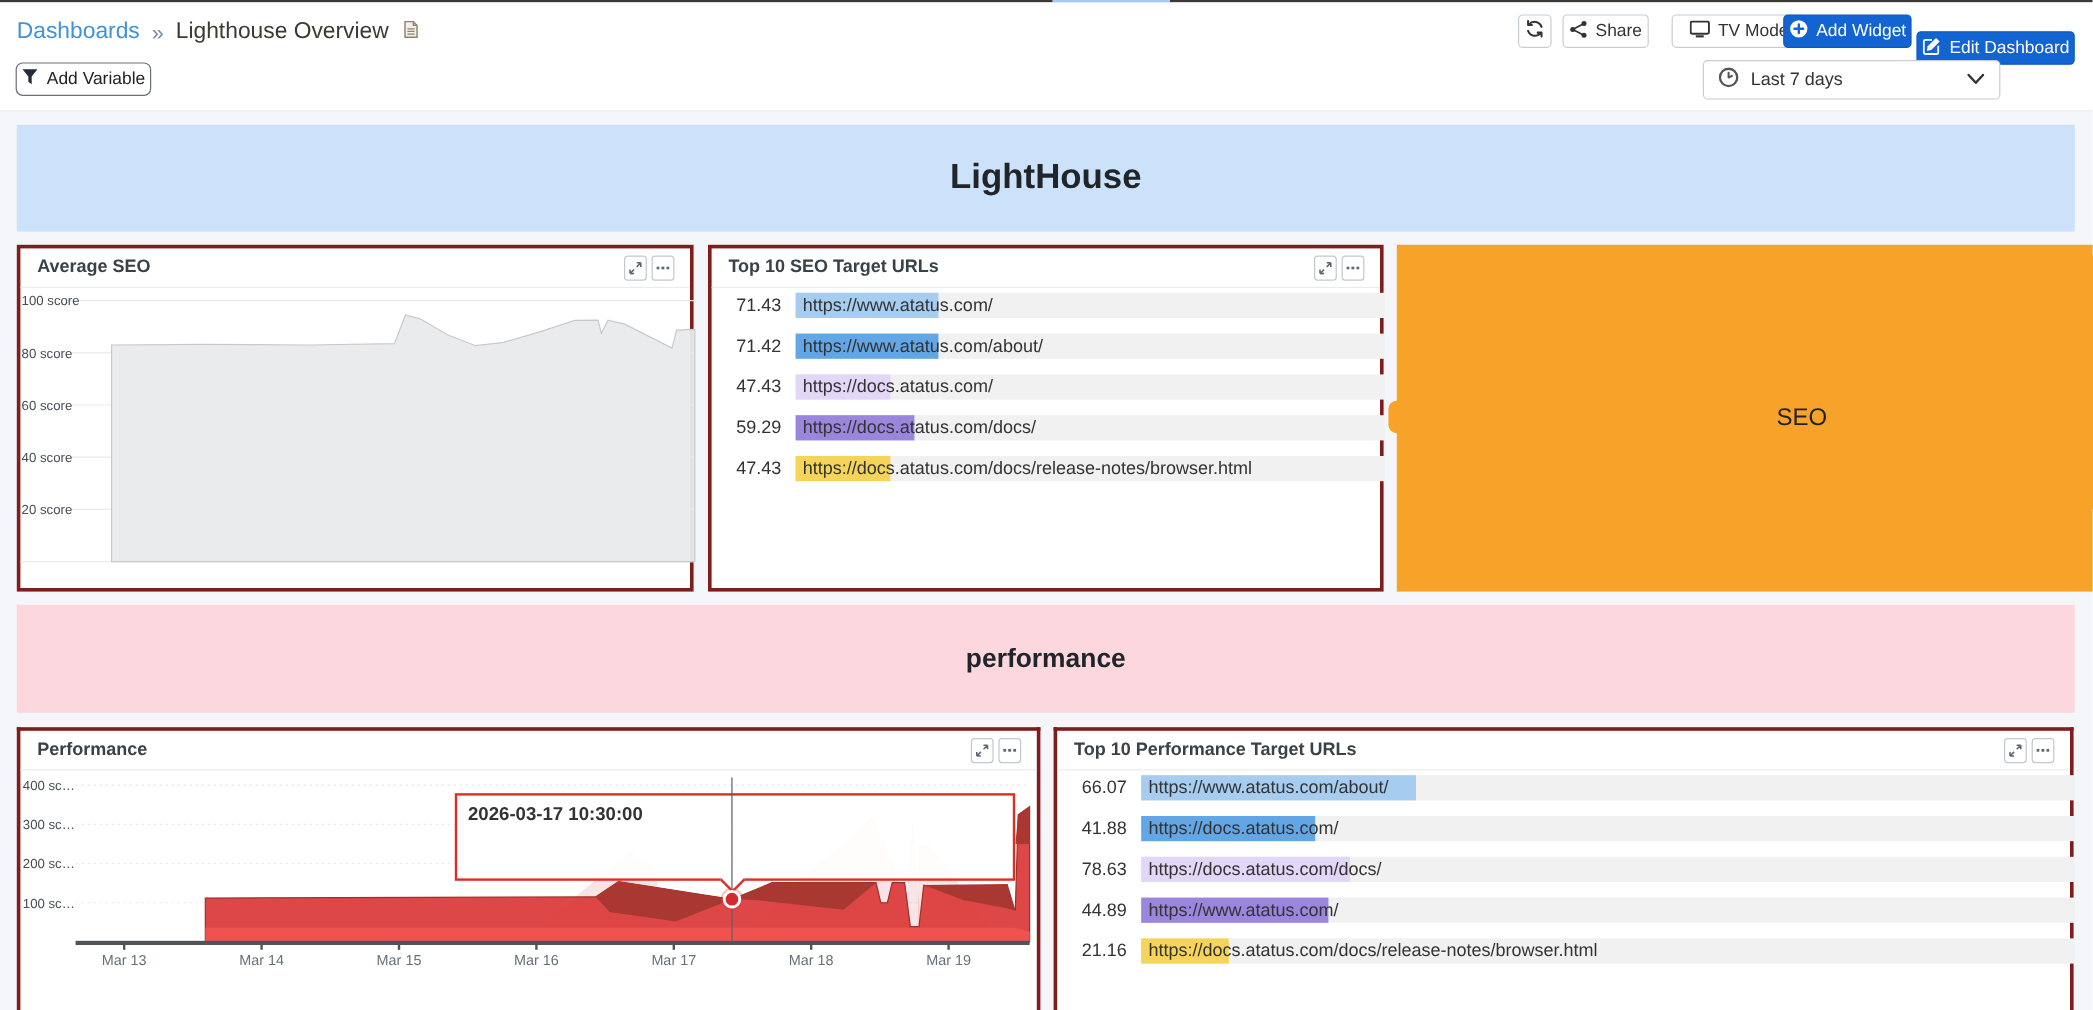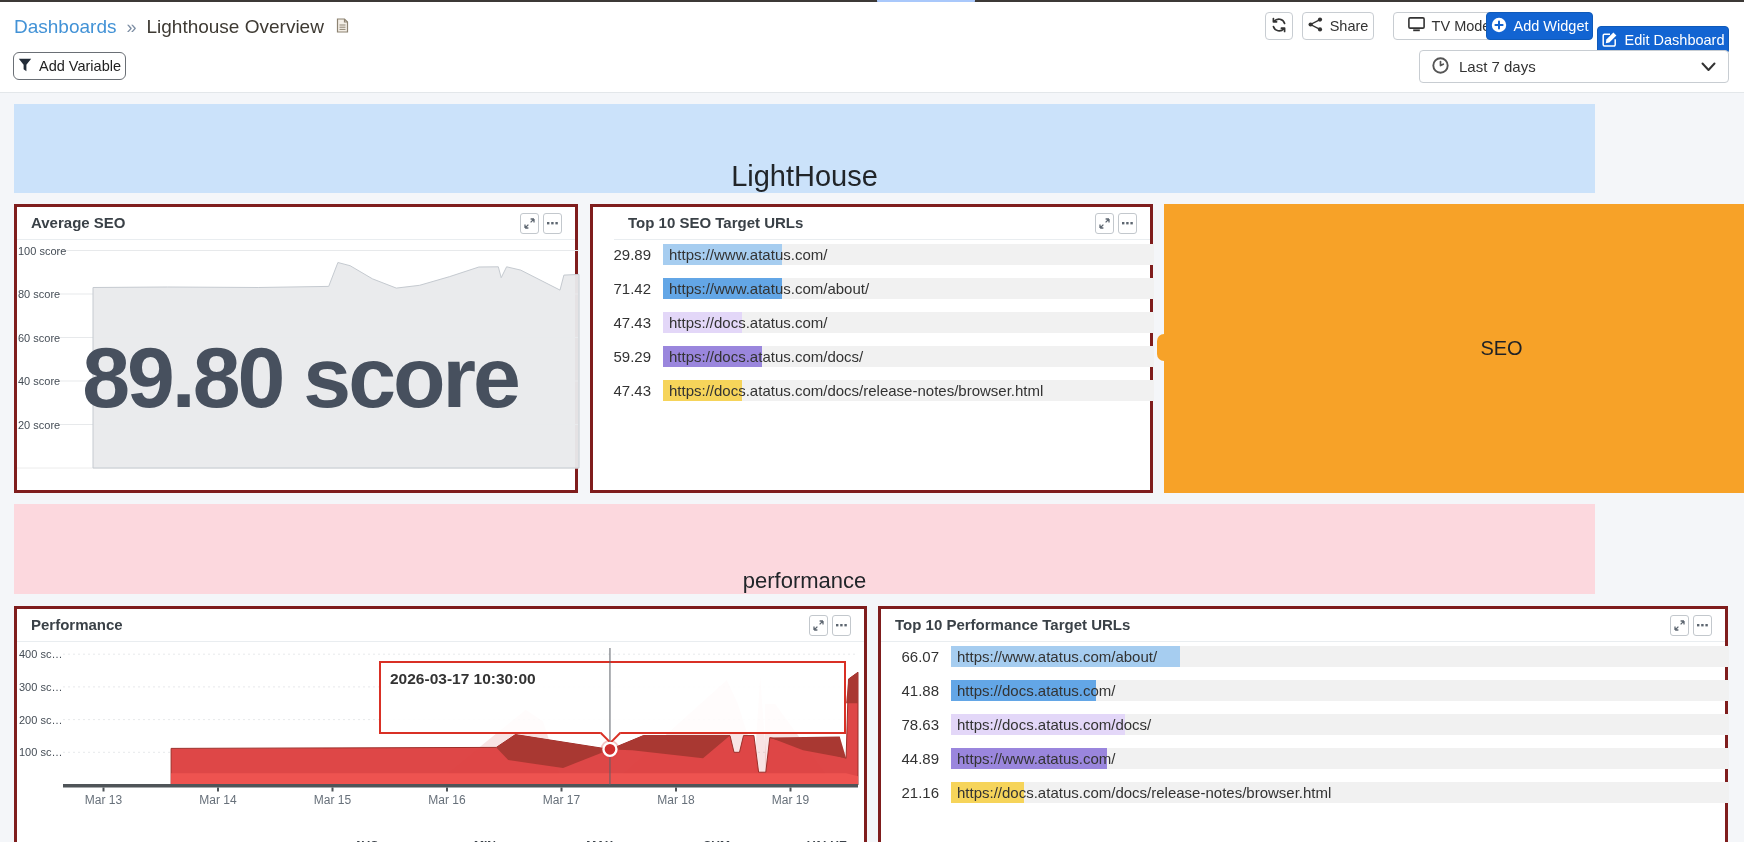--- a/index.html
+++ b/index.html
@@ -24,42 +24,42 @@
          font-size:14.5px; cursor:pointer; padding:0 6px; white-space:nowrap;
          font-family:"Liberation Sans", sans-serif; }
   .btn.blue { background:#1264d2; border-color:#0f5ab9; color:#fff; }
   #btn-refresh   { position:absolute; left:1265px; top:10px; width:28px; padding:0; }
   #btn-share     { position:absolute; left:1302px; top:10px; width:72px; }
   #btn-tvmode    { position:absolute; left:1393px; top:10px; width:112px; }
   #btn-addwidget { position:absolute; left:1486px; top:10px; width:107px; }
   #btn-editdash  { position:absolute; left:1597px; top:24px; width:132px; }
   #btn-addvar    { position:absolute; left:13px; top:50px; width:113px; border-color:#6a6f75; border-radius:6px; color:#222; }
 
-  #time-range { position:absolute; left:1419px; top:48px; width:310px; height:33px; background:#fff;
+  #time-range { position:absolute; left:1419px; top:48px; width:248px; height:33px; background:#fff;
                 border:1px solid #c8cdd2; border-radius:4px; display:flex; align-items:center;
                 padding:0 12px; gap:10px; font-size:15px; color:#333; cursor:pointer; }
   #time-range .chev { margin-left:auto; }
 
   
   #canvas { position:absolute; left:0; top:93px; width:1744px; height:749px; background:#f4f6f9; }
 
-  .banner { position:absolute; left:14px; width:1581px; display:flex; align-items:flex-end; justify-content:center; color:#212529; }
+  .banner { position:absolute; left:14px; width:1715px; display:flex; align-items:center; justify-content:center; color:#212529;font-weight:bold; }
   #banner-lighthouse { top:11px; height:89px; background:#cbe2fa; font-size:29px; }
   #banner-performance { top:411px; height:90px; background:#fcd8de; font-size:22px; }
 
   .widget { position:absolute; background:#fff; border:3px solid #7f1d1d; }
   .w-head { position:relative; height:33px; border-bottom:1px solid #e9edf0; }
   .w-title { position:absolute; left:14px; top:0; line-height:32px; font-size:15px; color:#3a4147; font-weight:bold; }
   .w-btn { position:absolute; top:6px; width:19px; height:21px; border:1px solid #c3c8cd; border-radius:3px;
            background:#fff; display:flex; align-items:center; justify-content:center; cursor:pointer; color:#5d6670; }
   .w-btn.expand { right:36px; }
   .w-btn.more { right:13px; }
 
   #w-avg-seo   { left:14px;  top:111px; width:564px; height:289px; }
-  #w-top-seo   { left:590px; top:111px; width:563px; height:289px;padding-left:21px; }
+  #w-top-seo   { left:590px; top:111px; width:563px; height:289px; }
   #w-seo-box   { left:1164px;top:111px; width:675px; height:289px; background:#f7a228; border:none; }
   #w-perf      { left:14px;  top:513px; width:853px; height:240px; border-bottom:none; }
   #w-top-perf  { left:878px; top:513px; width:850px; height:240px; border-bottom:none; }
 
   #w-seo-box .box-label { position:absolute; left:0; top:0; width:100%; height:100%;
         display:flex; align-items:center; justify-content:center; font-size:20px; color:#1f2226; }
   #w-seo-box .box-notch { position:absolute; left:-7px; top:130px; width:8px; height:27px;
         background:#f7a228; border-radius:7px 0 0 7px; }
 
   
@@ -219,21 +219,20 @@
             <text x="1" y="91" font-size="11" fill="#454d56">80 score</text>
             <line x1="41" x2="562" y1="130.5" y2="130.5" stroke="#e7e9eb" stroke-width="1" stroke-dasharray="none"></line>
             <text x="1" y="134.5" font-size="11" fill="#454d56">60 score</text>
             <line x1="41" x2="562" y1="174" y2="174" stroke="#e7e9eb" stroke-width="1" stroke-dasharray="none"></line>
             <text x="1" y="178" font-size="11" fill="#454d56">40 score</text>
             <line x1="41" x2="562" y1="217.5" y2="217.5" stroke="#e7e9eb" stroke-width="1" stroke-dasharray="none"></line>
             <text x="1" y="221.5" font-size="11" fill="#454d56">20 score</text>
             <line x1="0" x2="562" y1="261" y2="261" stroke="#ececec" stroke-width="1"></line>
             <polygon points="76.0,261.0 76.0,80.5 150.4,80.0 241.2,80.5 311.7,79.4 320.9,55.5 333.1,58.7 355.4,71.8 379.3,81.1 402.6,78.3 432.7,69.6 461.9,60.0 481.3,59.8 484.2,70.7 489.6,59.8 503.7,63.1 543.0,83.1 546.9,68.1 562.0,67.4 562.0,261.0" fill="#e9eaec" stroke="#c5cad0" stroke-width="1" fill-opacity="0.96"></polygon>
           </svg>
-        <div class="bignum">89.80 score</div>
       </div>
     </div>
 
     <div class="widget" id="w-top-seo">
       <div class="w-head">
         <span class="w-title">Top 10 SEO Target URLs</span>
         <span class="w-btn expand">
           <svg width="11" height="11" viewBox="0 0 11 11">
               <path d="M6.6 4.4 L10 1 M10 1 h-3.4 M10 1 v3.4 M4.4 6.6 L1 10 M1 10 h3.4 M1 10 v-3.4" stroke="#5d6670" stroke-width="1.3" fill="none"></path>
             </svg>
@@ -241,21 +240,21 @@
         <span class="w-btn more">
           <svg width="11" height="3" viewBox="0 0 11 3">
               <rect x="0" y="0" width="2.4" height="2.4" fill="#5d6670"></rect>
               <rect x="4.2" y="0" width="2.4" height="2.4" fill="#5d6670"></rect>
               <rect x="8.4" y="0" width="2.4" height="2.4" fill="#5d6670"></rect>
             </svg>
         </span>
       </div>
       <div class="toplist" id="list-top-seo">
           <div class="tl-row" style="top: 37px; width: 561px;">
-            <span class="tl-val">29.89</span>
+            <span class="tl-val">71.43</span>
             <span class="tl-track" style="width: 491px;">
               <span class="tl-bar" style="width: 119px; background: rgb(166, 205, 240);"></span>
             </span>
             <span class="tl-url">https://www.atatus.com/</span>
           </div>
           <div class="tl-row" style="top: 71px; width: 561px;">
             <span class="tl-val">71.42</span>
             <span class="tl-track" style="width: 491px;">
               <span class="tl-bar" style="width: 119px; background: rgb(99, 166, 230);"></span>
             </span>

